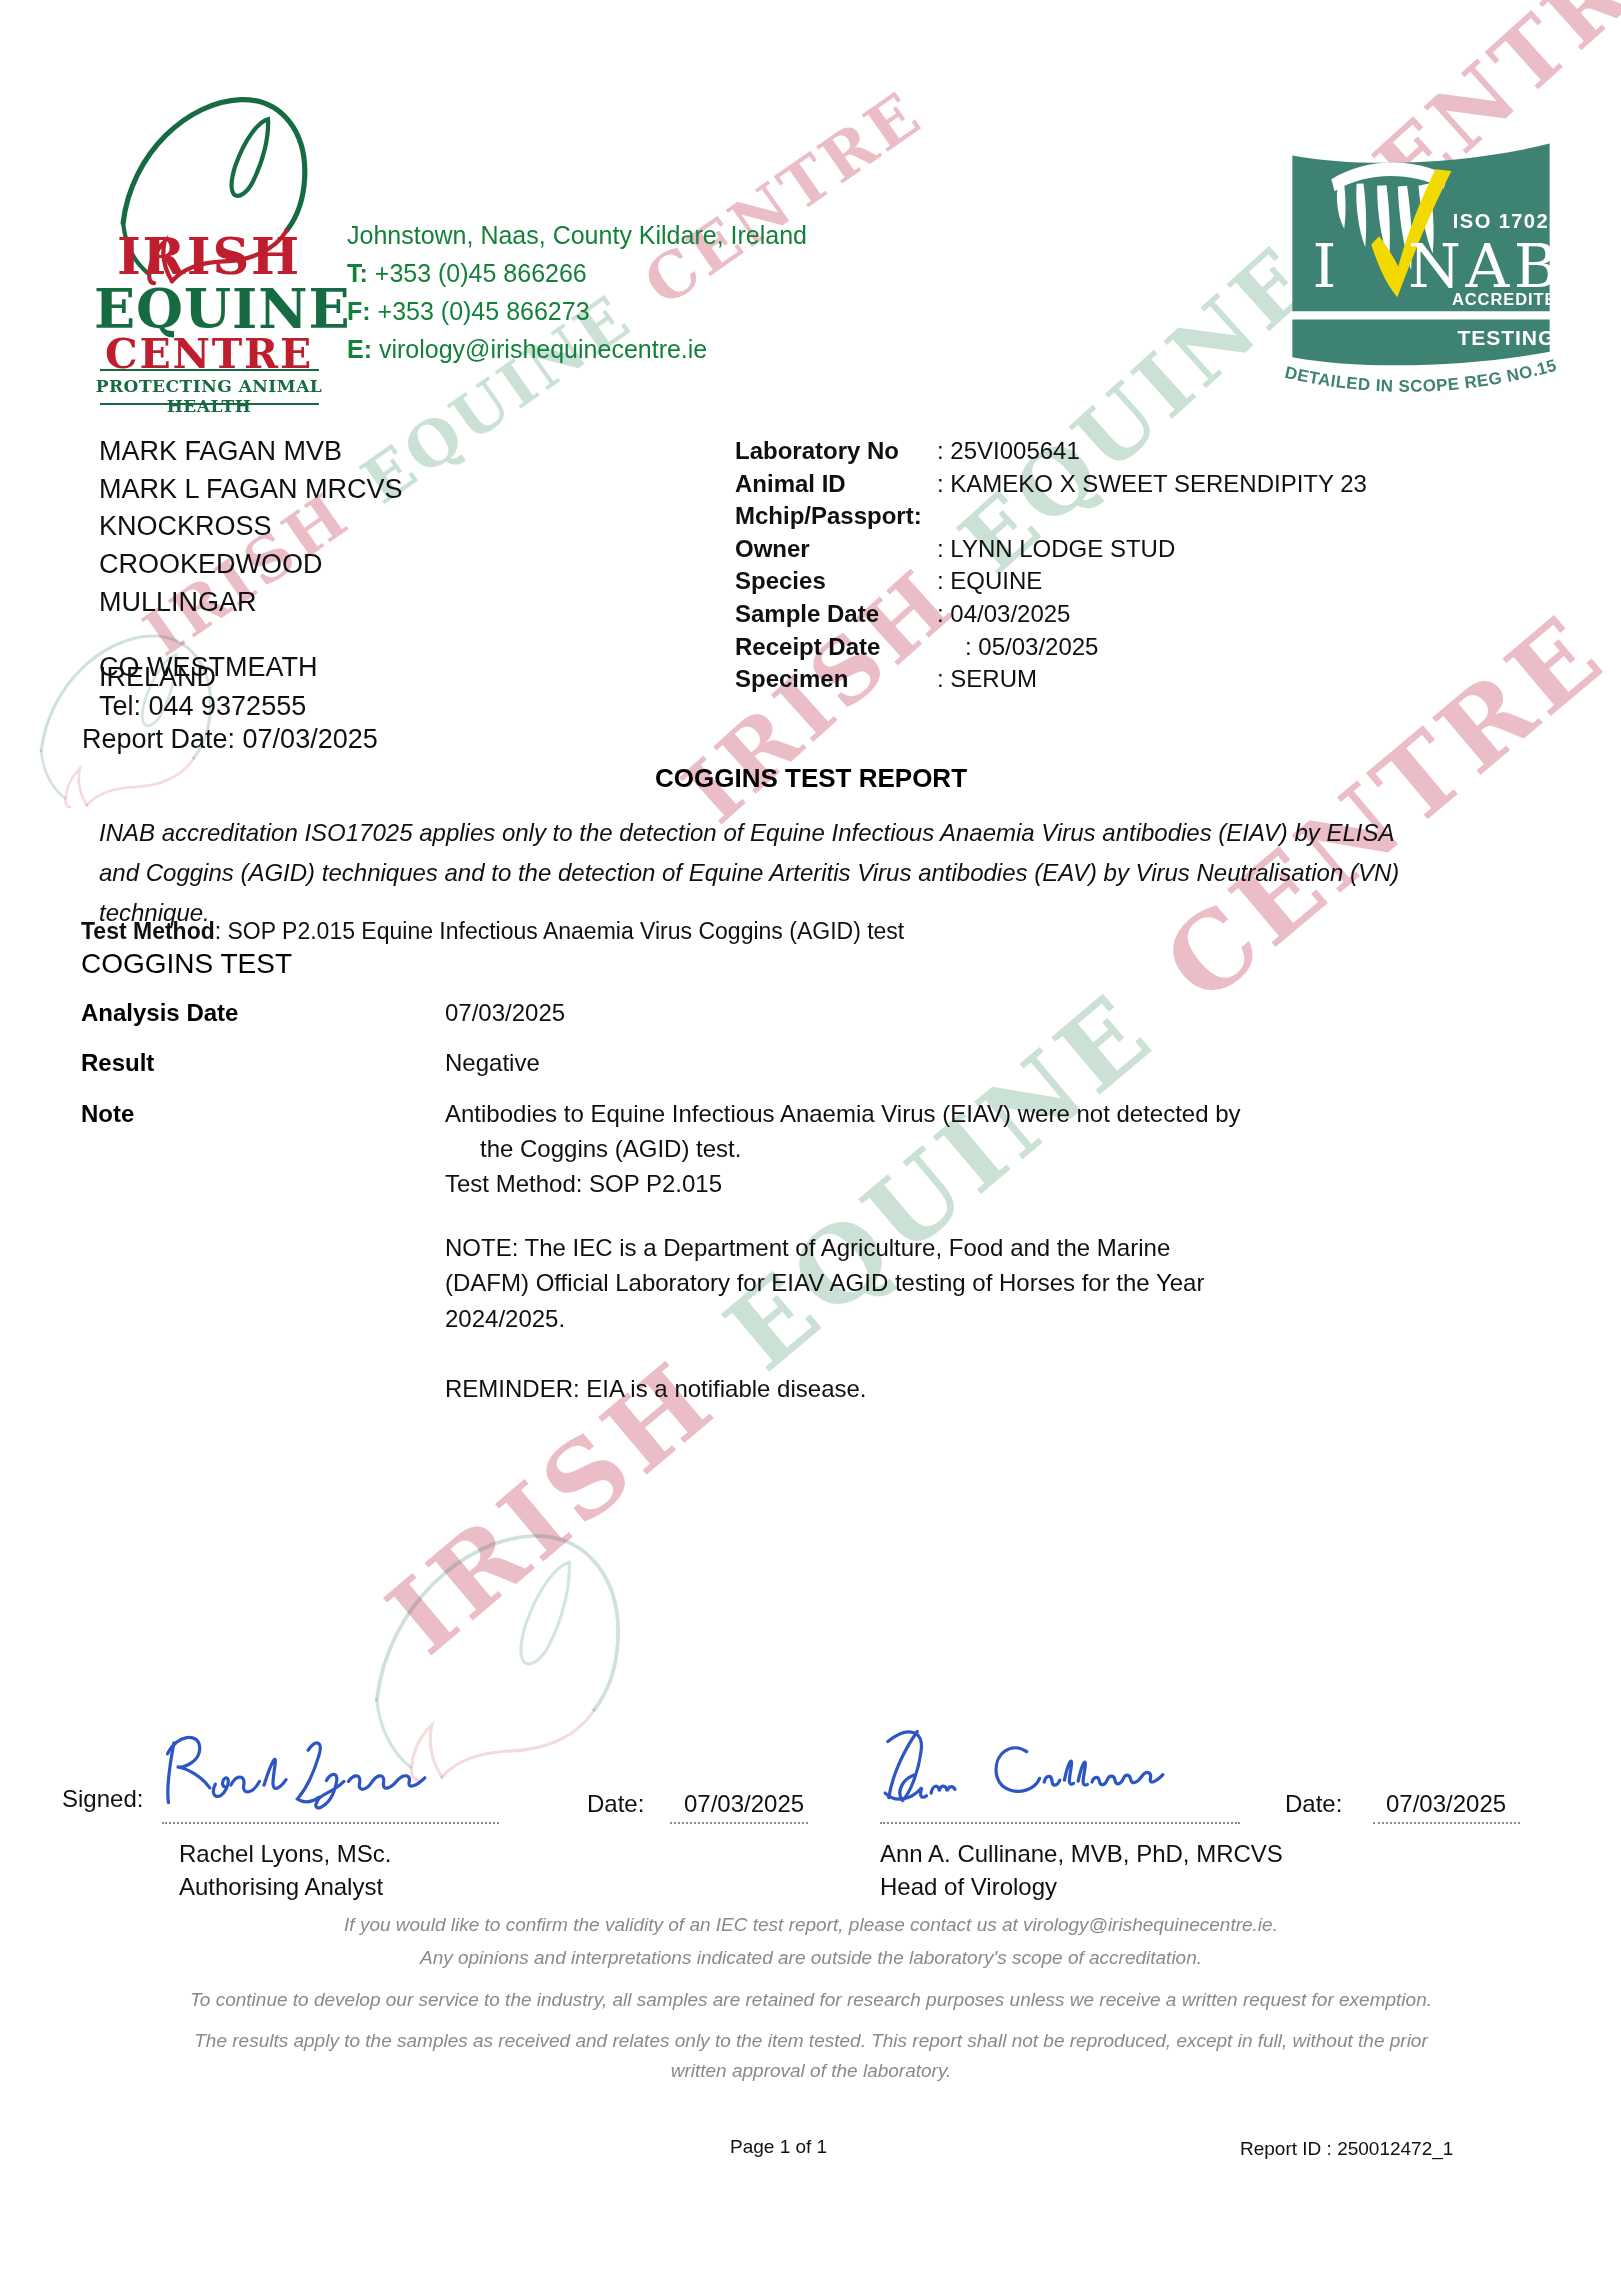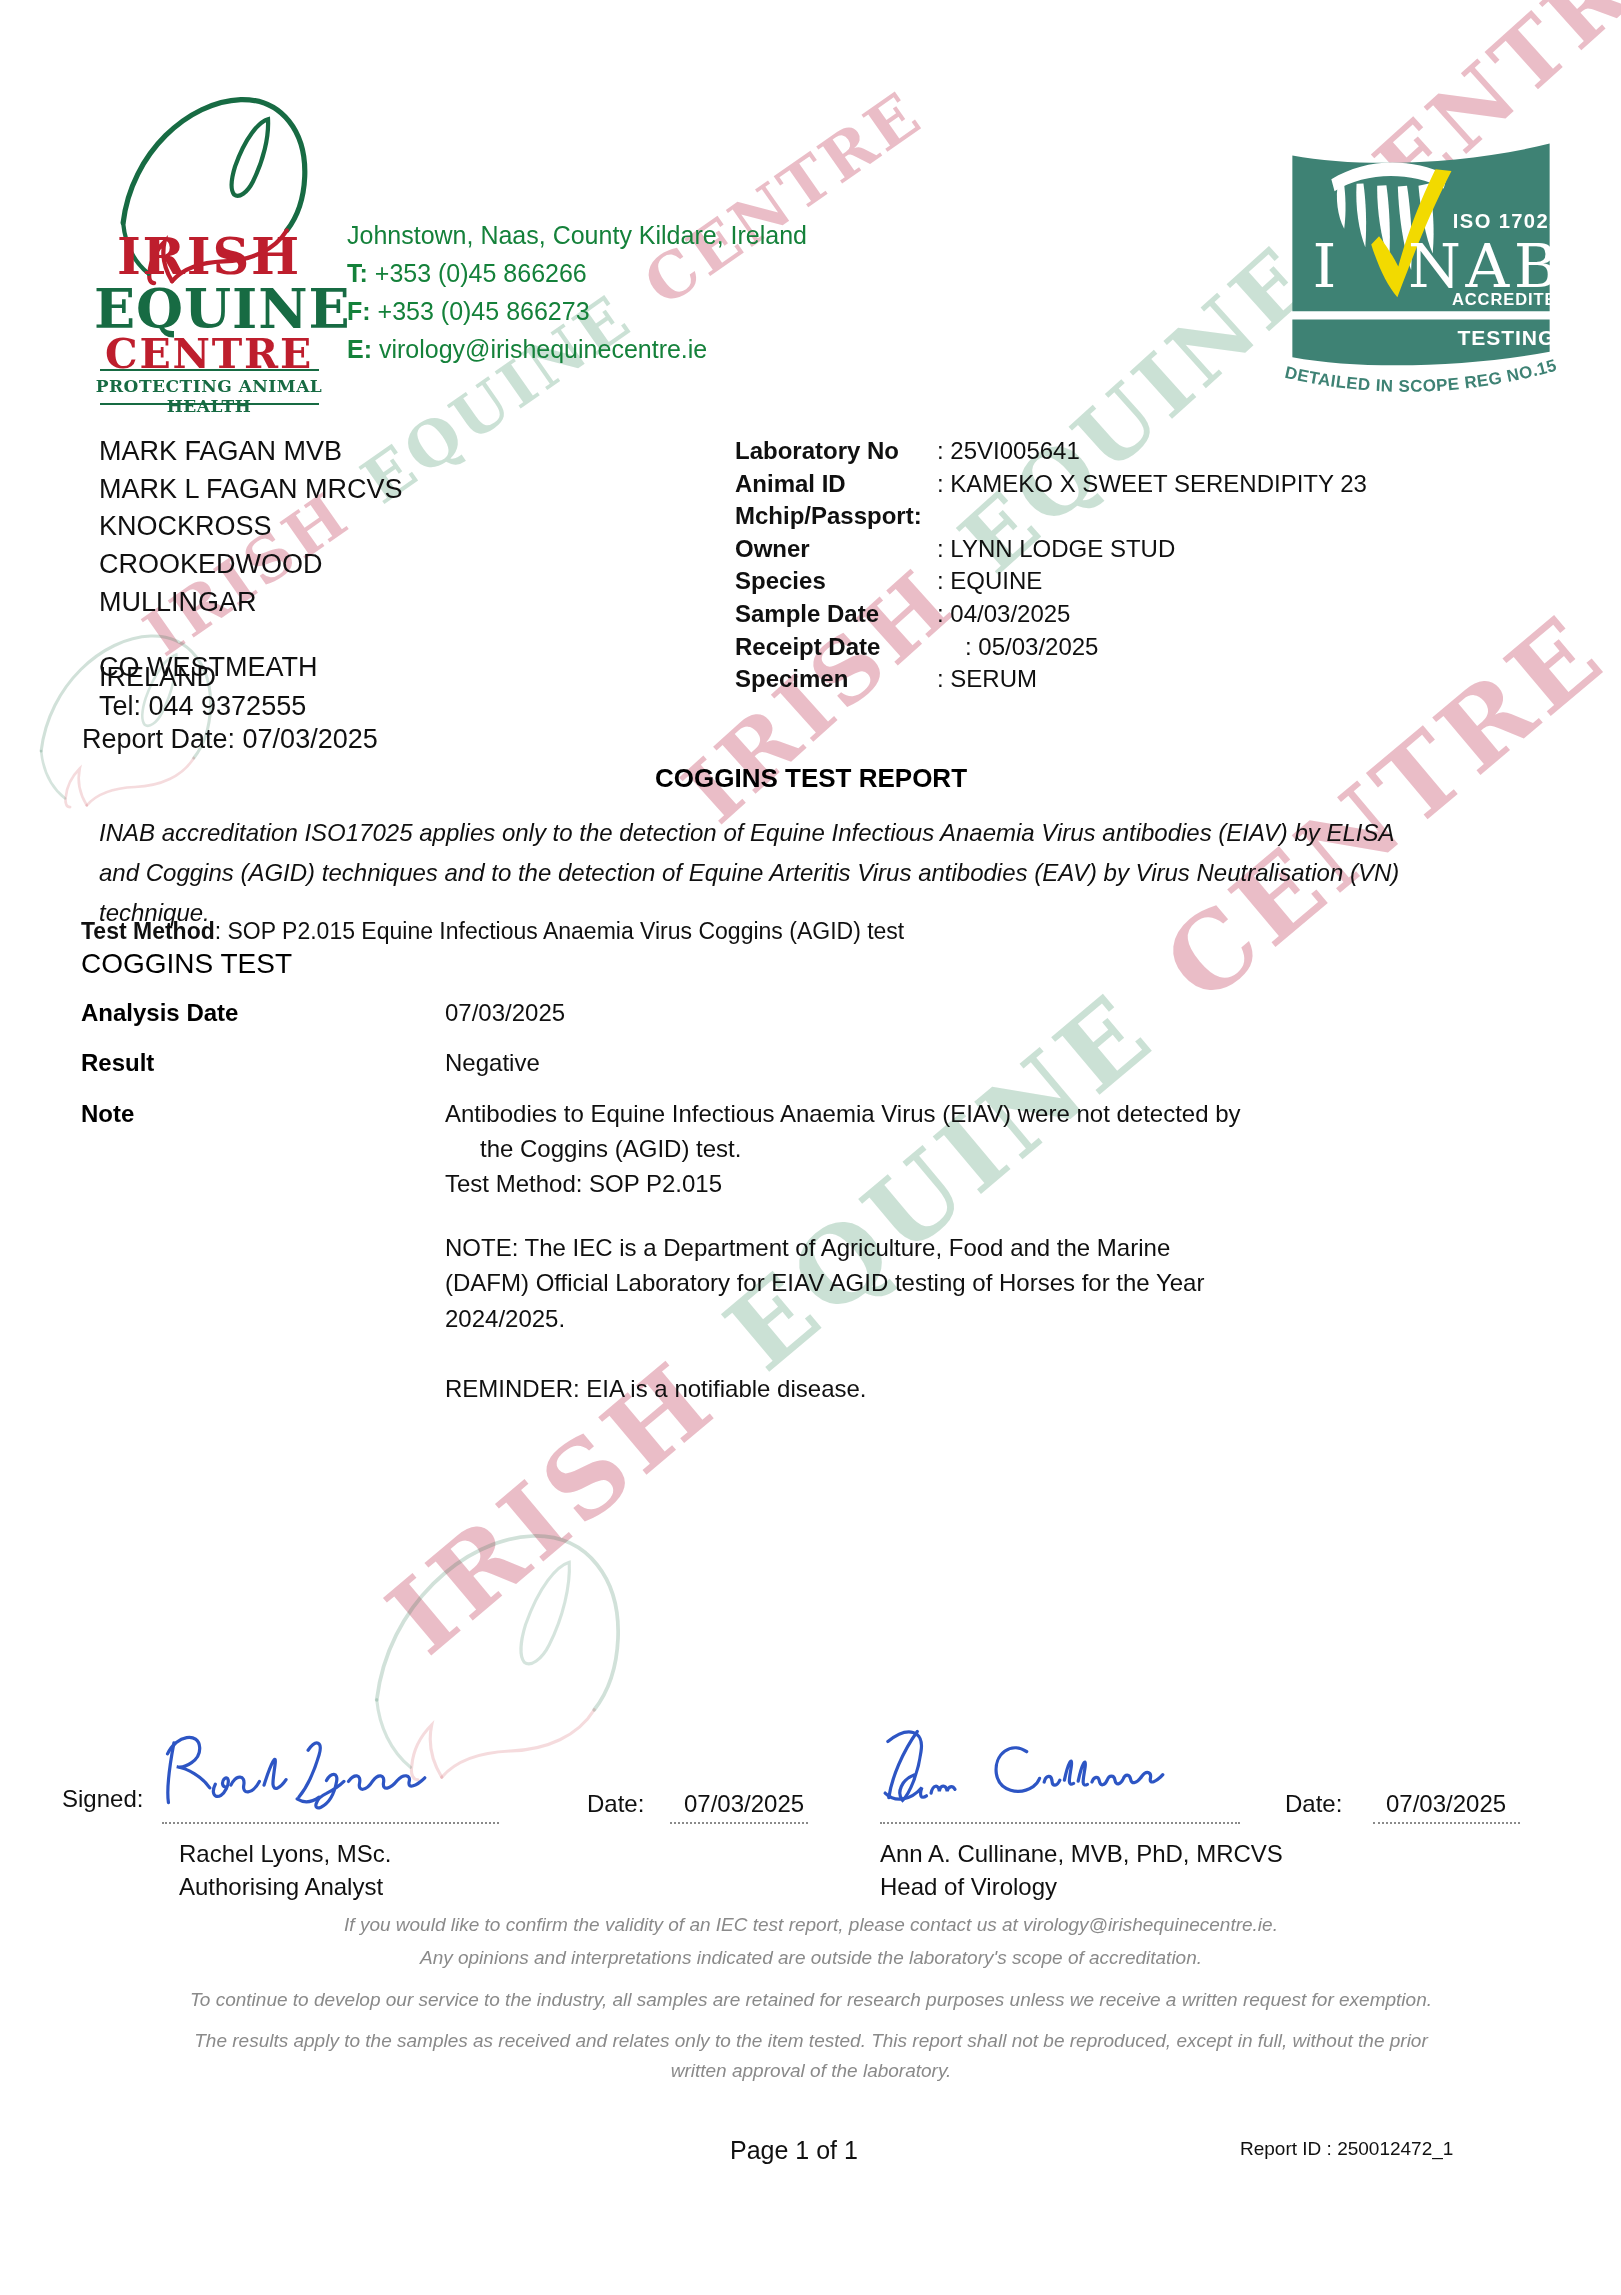--- a/index.html
+++ b/index.html
@@ -37,21 +37,21 @@
   .sec-head{position:absolute;left:81px;top:948px;font-size:28px;font-weight:normal;color:#000;}
   .f-label{position:absolute;left:81px;font-size:24px;font-weight:bold;color:#000;}
   .f-value{position:absolute;left:445px;font-size:24px;color:#101010;}
   .note-line{position:absolute;left:445px;font-size:24px;color:#101010;white-space:nowrap;}
   
   .sig-label{position:absolute;font-size:24px;color:#101010;}
   .dotline{position:absolute;border-bottom:2.8px dotted #8a8a8a;height:0;}
   .sig-name{position:absolute;font-size:24px;color:#101010;}
   
   .foot-note{position:absolute;left:0;width:1622px;text-align:center;font-size:19px;font-style:italic;color:#8a8a8a;}
-  .page-num{position:absolute;left:730px;top:2136px;font-size:25px;color:#101010;}
+  .page-num{position:absolute;left:730px;top:2136px;font-size:19px;color:#101010;}
   .report-id{position:absolute;left:1240px;top:2138px;font-size:19px;color:#101010;}
   svg{overflow:visible;}
 </style>
 </head>
 <body>
 
 <div id="page">
 
   <div class="wm wm1"><span class="wred">IRISH</span><span class="wgreen">EQUINE</span><span class="wred">CENTRE</span></div>
   <div class="wm wm2"><span class="wred">IRISH</span><span class="wgreen">EQUINE</span><span class="wred">CENTRE</span></div>

